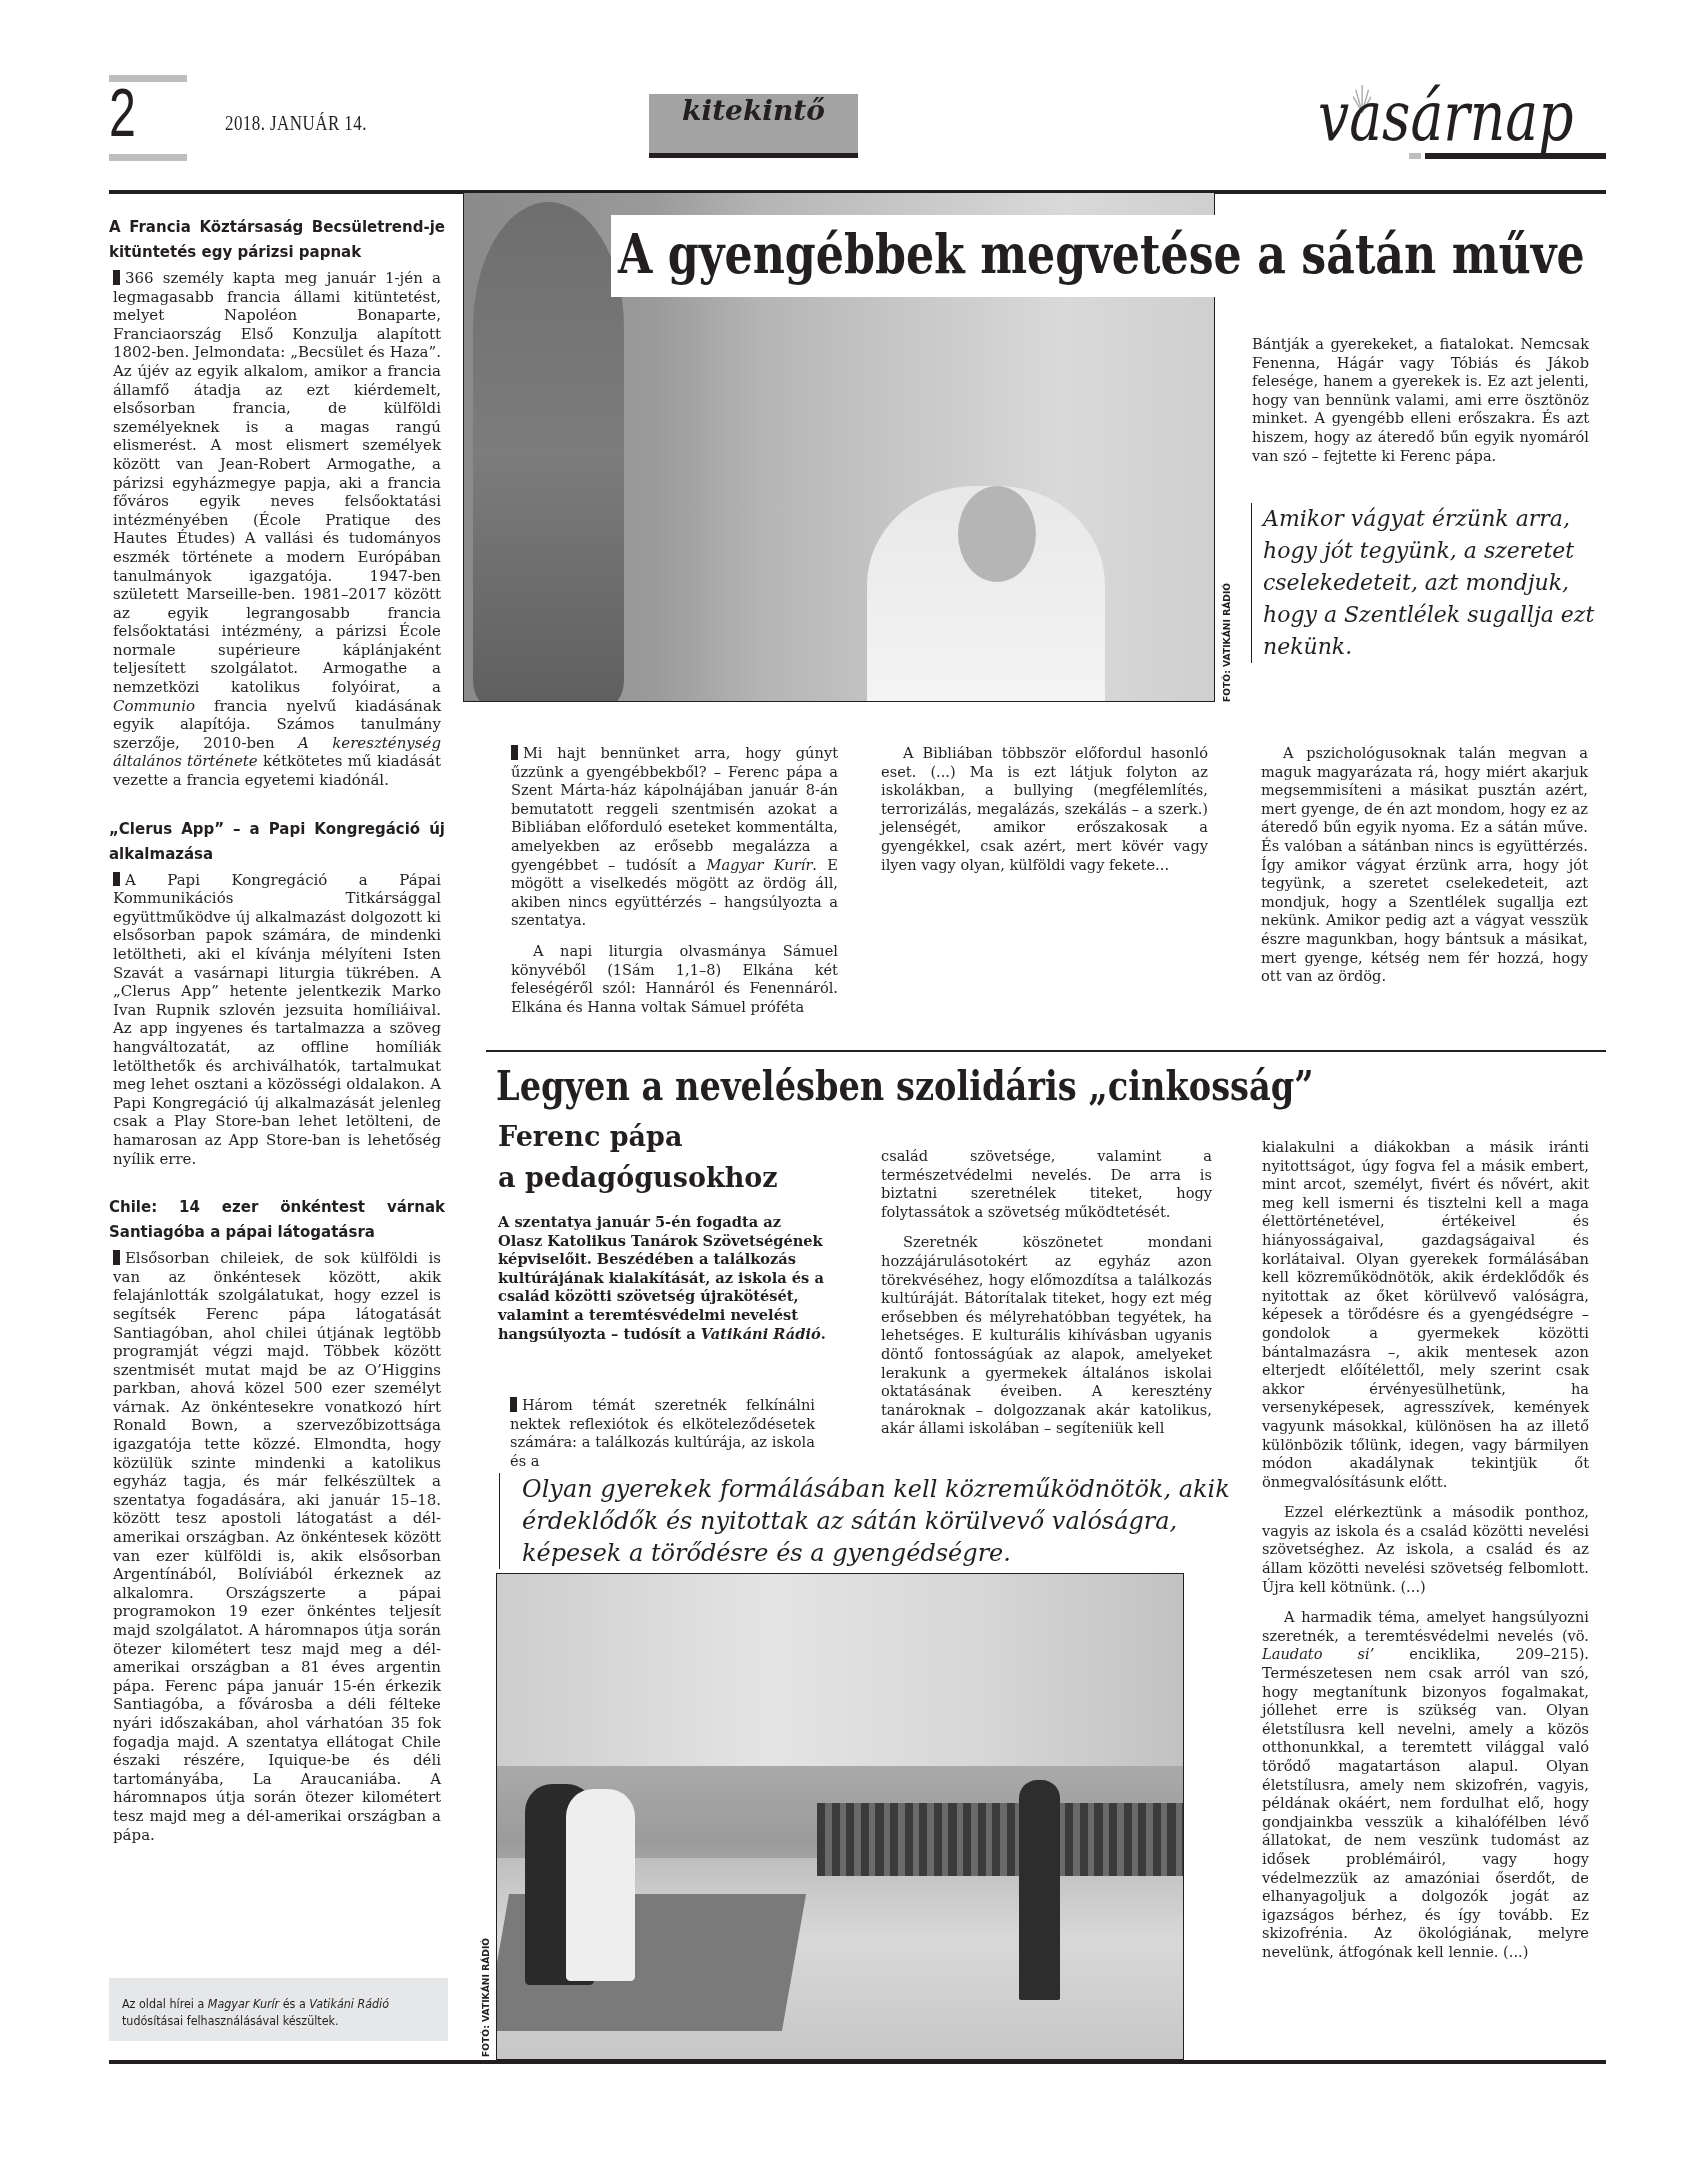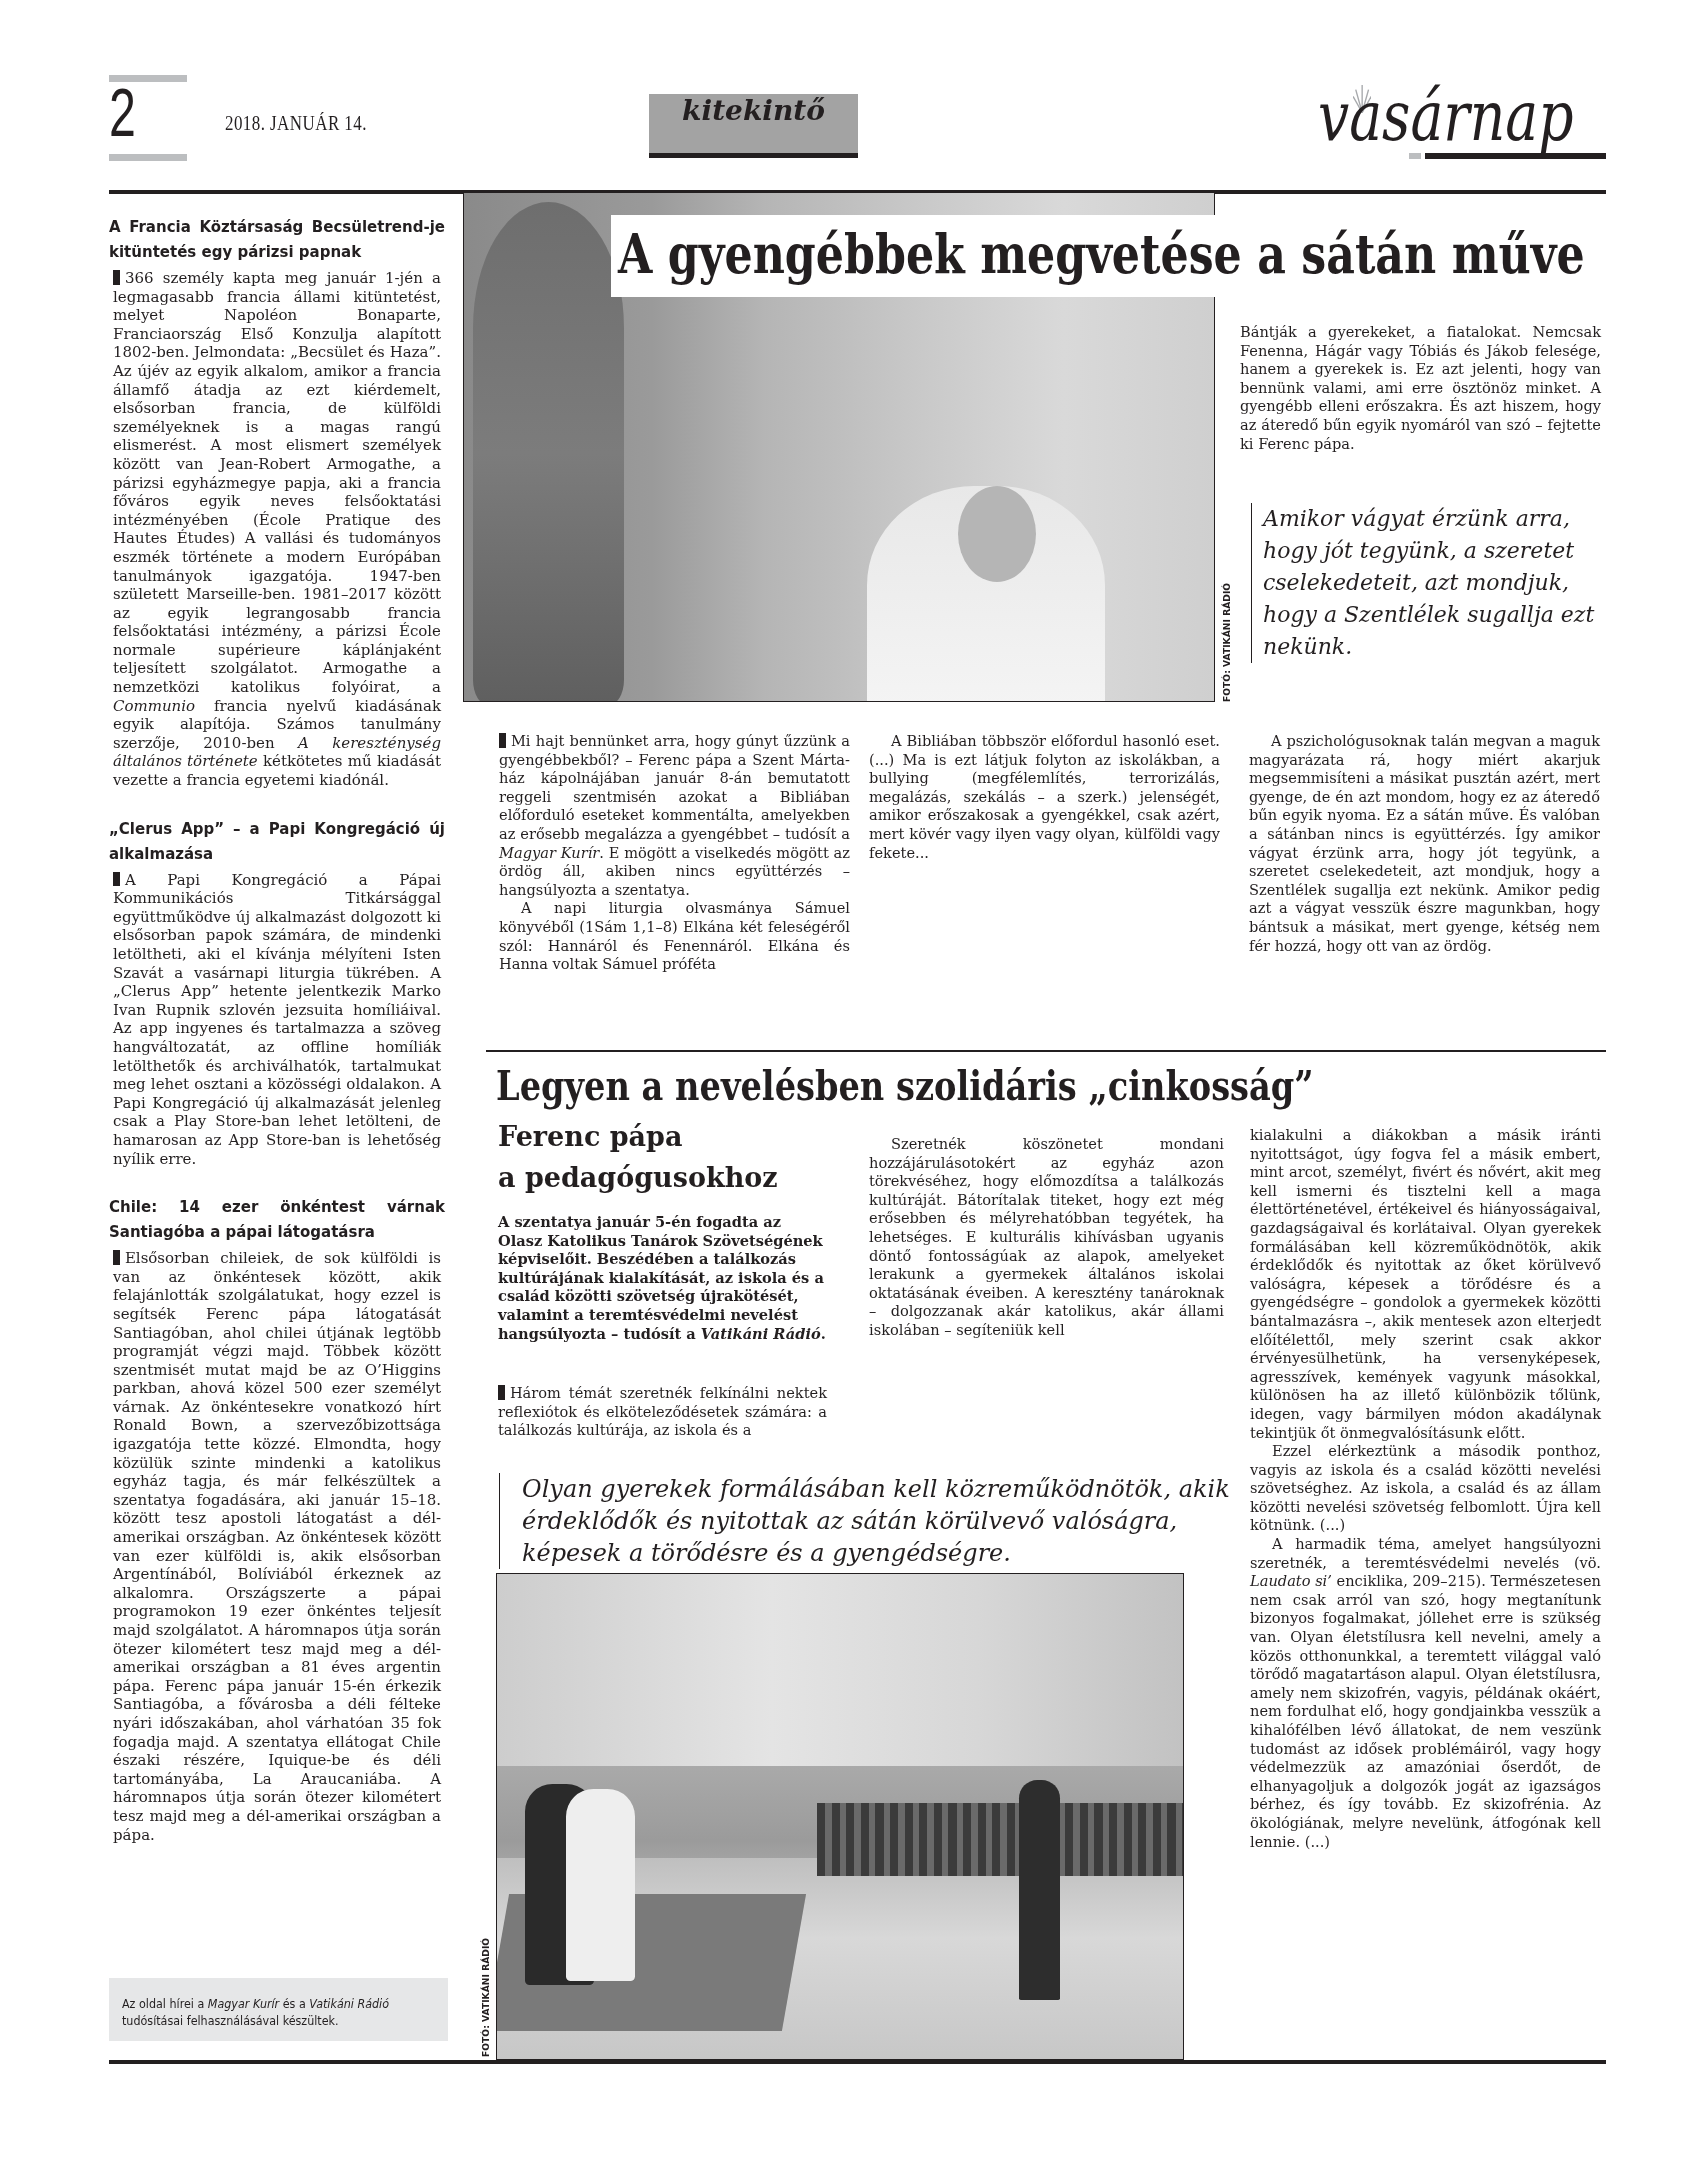--- a/index.html
+++ b/index.html
@@ -27,21 +27,21 @@
   
   .photo1{left:463px;top:192px;width:750px;height:508px;border:0.9px solid #231f20;
           background:linear-gradient(90deg,#8a8a8a 0%,#9a9a9a 25%,#b5b5b5 40%,#c8c8c8 60%,#d9d9d9 80%,#cfcfcf 100%);overflow:hidden;}
   .statue{left:9.2px;top:9.2px;width:151px;height:503px;border-radius:50% 50% 10% 10%/25% 25% 5% 5%;background:linear-gradient(180deg,#6e6e6e,#7c7c7c 50%,#5f5f5f);}
   .pope{left:403px;top:293px;width:238px;height:220px;border-radius:45% 45% 0 0;background:linear-gradient(180deg,#e8e8e8,#f4f4f4);}
   .pope-head{left:494px;top:293px;width:78px;height:96px;border-radius:50%;background:#b5b5b5;}
   .headline1-box{left:611px;top:215px;width:997px;height:82px;background:#fff;}
   .headline1{left:618px;top:220px;font-family:"DejaVu Serif",serif;font-weight:bold;font-size:54px;line-height:69px;transform:scaleX(0.82);transform-origin:left top;white-space:nowrap;}
   .credit-v{font-family:"DejaVu Sans",sans-serif;font-size:9.2px;font-weight:bold;color:#231f20;transform:rotate(-90deg);transform-origin:left top;white-space:nowrap;}
   .body-text{font-size:14.6px;line-height:18.6px;text-align:justify;}
-  .body-text p{margin:0;}
+  .body-text p{margin:12px;}
   .body-text .ind{text-indent:22px;}
   .col-r1{left:1240px;top:323px;width:361px;}
   .pullquote1{left:1251px;top:503px;width:348px;border-left:1.8px solid #231f20;padding-left:11px;font-style:italic;font-size:22px;line-height:32px;}
   .col-a{left:499px;top:732px;width:351px;}
   .col-b{left:869px;top:732px;width:351px;}
   .col-c{left:1249px;top:732px;width:351px;}
   .rule-mid{left:486px;top:1050px;width:1120px;height:1.8px;background:#231f20;}
   
   .headline2{left:496px;top:1059px;font-family:"DejaVu Serif",serif;font-weight:bold;font-size:41px;line-height:55px;transform:scaleX(0.82);transform-origin:left top;white-space:nowrap;}
   .subhead{left:498px;top:1116px;font-family:"DejaVu Serif",serif;font-weight:bold;font-size:27px;line-height:41px;}
@@ -125,20 +125,21 @@
 
 <div class="abs rule-mid"></div>
 
 <h1 class="abs headline2" style="margin:0">Legyen a nevelésben szolidáris „cinkosság”</h1>
 <h2 class="abs subhead" style="margin:0"><span>Ferenc pápa</span><br><span>a pedagógusokhoz</span></h2>
 <div class="abs lead"><span>A szentatya január 5-én fogadta az Olasz Katolikus Tanárok Szövetségének képviselőit. Beszédében a találkozás kultúrájának kialakítását, az iskola és a család közötti szövetség újrakötését, valamint a teremtésvédelmi nevelést hangsúlyozta – tudósít a </span><i>Vatikáni Rádió</i><span>.</span></div>
 <div class="abs body-text col-d">
   <p><span class="sq"></span><span>Három témát szeretnék felkínálni nektek reflexiótok és elköteleződésetek számára: a találkozás kultúrája, az iskola és a</span></p>
 </div>
 <div class="abs body-text col-e">
+  <p>család szövetsége, valamint a természetvédelmi nevelés. De arra is biztatni szeretnélek titeket, hogy folytassátok a szövetség működtetését.</p>
   <p class="ind">Szeretnék köszönetet mondani hozzájárulásotokért az egyház azon törekvéséhez, hogy előmozdítsa a találkozás kultúráját. Bátorítalak titeket, hogy ezt még erősebben és mélyrehatóbban tegyétek, ha lehetséges. E kulturális kihívásban ugyanis döntő fontosságúak az alapok, amelyeket lerakunk a gyermekek általános iskolai oktatásának éveiben. A keresztény tanároknak – dolgozzanak akár katolikus, akár állami iskolában – segíteniük kell</p>
 </div>
 <div class="abs body-text col-f">
   <p>kialakulni a diákokban a másik iránti nyitottságot, úgy fogva fel a másik embert, mint arcot, személyt, fivért és nővért, akit meg kell ismerni és tisztelni kell a maga élettörténetével, értékeivel és hiányosságaival, gazdagságaival és korlátaival. Olyan gyerekek formálásában kell közreműködnötök, akik érdeklődők és nyitottak az őket körülvevő valóságra, képesek a törődésre és a gyengédségre – gondolok a gyermekek közötti bántalmazásra –, akik mentesek azon elterjedt előítélettől, mely szerint csak akkor érvényesülhetünk, ha versenyképesek, agresszívek, kemények vagyunk másokkal, különösen ha az illető különbözik tőlünk, idegen, vagy bármilyen módon akadálynak tekintjük őt önmegvalósításunk előtt.</p>
   <p class="ind">Ezzel elérkeztünk a második ponthoz, vagyis az iskola és a család közötti nevelési szövetséghez.  Az iskola, a család és az állam közötti nevelési szövetség felbomlott. Újra kell kötnünk. (...)</p>
   <p class="ind"><span>A harmadik téma, amelyet hangsúlyozni szeretnék, a teremtésvédelmi nevelés (vö. </span><i>Laudato si’</i><span> enciklika, 209–215). Természetesen nem csak arról van szó, hogy megtanítunk bizonyos fogalmakat, jóllehet erre is szükség van. Olyan életstílusra kell nevelni, amely a közös otthonunkkal, a teremtett világgal való törődő magatartáson alapul. Olyan életstílusra, amely nem skizofrén, vagyis, példának okáért, nem fordulhat elő, hogy gondjainkba vesszük a kihalófélben lévő állatokat, de nem veszünk tudomást az idősek problémáiról, vagy hogy védelmezzük az amazóniai őserdőt, de elhanyagoljuk a dolgozók jogát az igazságos bérhez, és így tovább. Ez skizofrénia. Az ökológiának, melyre nevelünk, átfogónak kell lennie. (...)</span></p>
 </div>
 <div class="abs pullquote2">Olyan gyerekek formálásában kell közreműködnötök, akik érdeklődők és nyitottak az sátán körülvevő valóságra, képesek a törődésre és a gyengédségre.</div>
 
 <div class="abs photo2">

